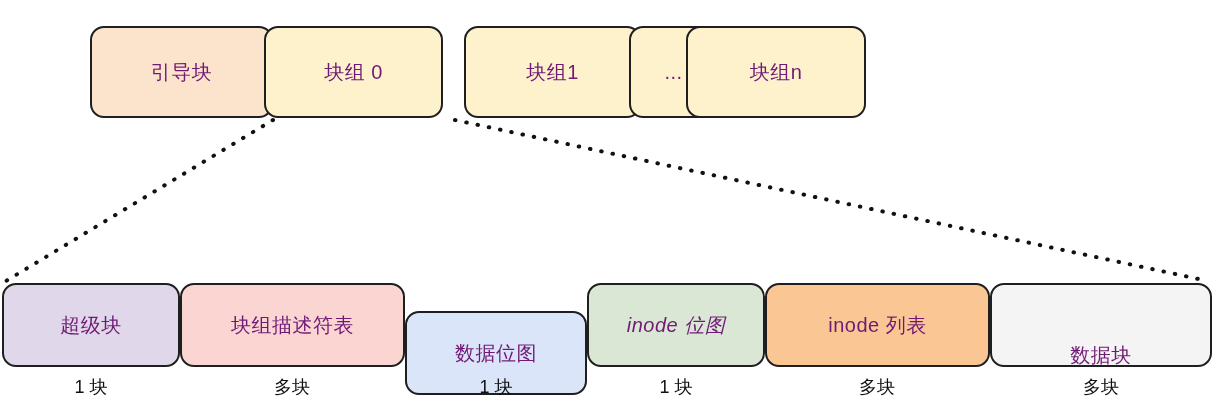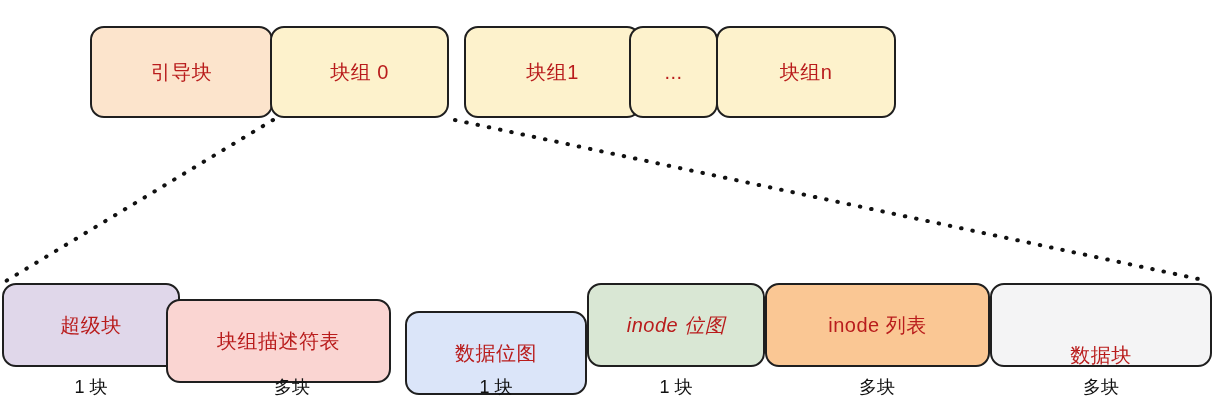--- a/index.html
+++ b/index.html
@@ -20,21 +20,21 @@
 
   
   .blk {
     position: absolute;
     box-sizing: border-box;
     border: 2px solid #1f1f1f;
     border-radius: 14px;
     display: flex;
     align-items: center;
     justify-content: center;
-    color: #b91c1c;
+    color: #701a75;
     font-size: 20px;
     letter-spacing: 0.5px;
     line-height: 1;
     white-space: nowrap;
   }
 
   
   .top-row .blk { height: 92px; top: 26px; }
 
   .size-label {
@@ -86,45 +86,45 @@
   </svg>
 
   <div class="top-row">
 
     <div class="size-label" style="left:181px; top:4px;">1 K</div>
 
     <div class="blk" style="left:90px; width:183px; background:#fce4cc;">
       <span>引导块</span>
     </div>
 
-    <div class="blk" style="left:270px; width:179px; background:#fdf2cc;">
+    <div class="blk" style="left:264px; width:179px; background:#fdf2cc;">
       <span>块组 0</span>
     </div>
 
     <div class="blk" style="left:464px; width:177px; background:#fdf2cc;">
       <span>块组1</span>
     </div>
 
     <div class="blk" style="left:629px; width:89px; background:#fdf2cc;">
       <span>...</span>
     </div>
 
-    <div class="blk" style="left:716px; width:180px; background:#fdf2cc;">
+    <div class="blk" style="left:686px; width:180px; background:#fdf2cc;">
       <span>块组n</span>
     </div>
   </div>
 
   <div class="bot-row">
 
     <div class="blk" style="left:2px; width:178px; background:#e0d7ea;">
       <span>超级块</span>
     </div>
     <div class="count-label" style="left:91px;">1 块</div>
 
-    <div class="blk" style="left:166px; width:225px; background:#fad5d2;margin-top:16px;">
+    <div class="blk" style="left:180px; width:225px; background:#fad5d2;">
       <span>块组描述符表</span>
     </div>
     <div class="count-label" style="left:292px;">多块</div>
 
     <div class="blk" style="left:405px; width:182px; background:#dbe5f9;margin-top:28px;">
       <span>数据位图</span>
     </div>
     <div class="count-label" style="left:496px;">1 块</div>
 
     <div class="blk" style="left:587px; width:178px; background:#d9e7d4;font-style:italic;">

